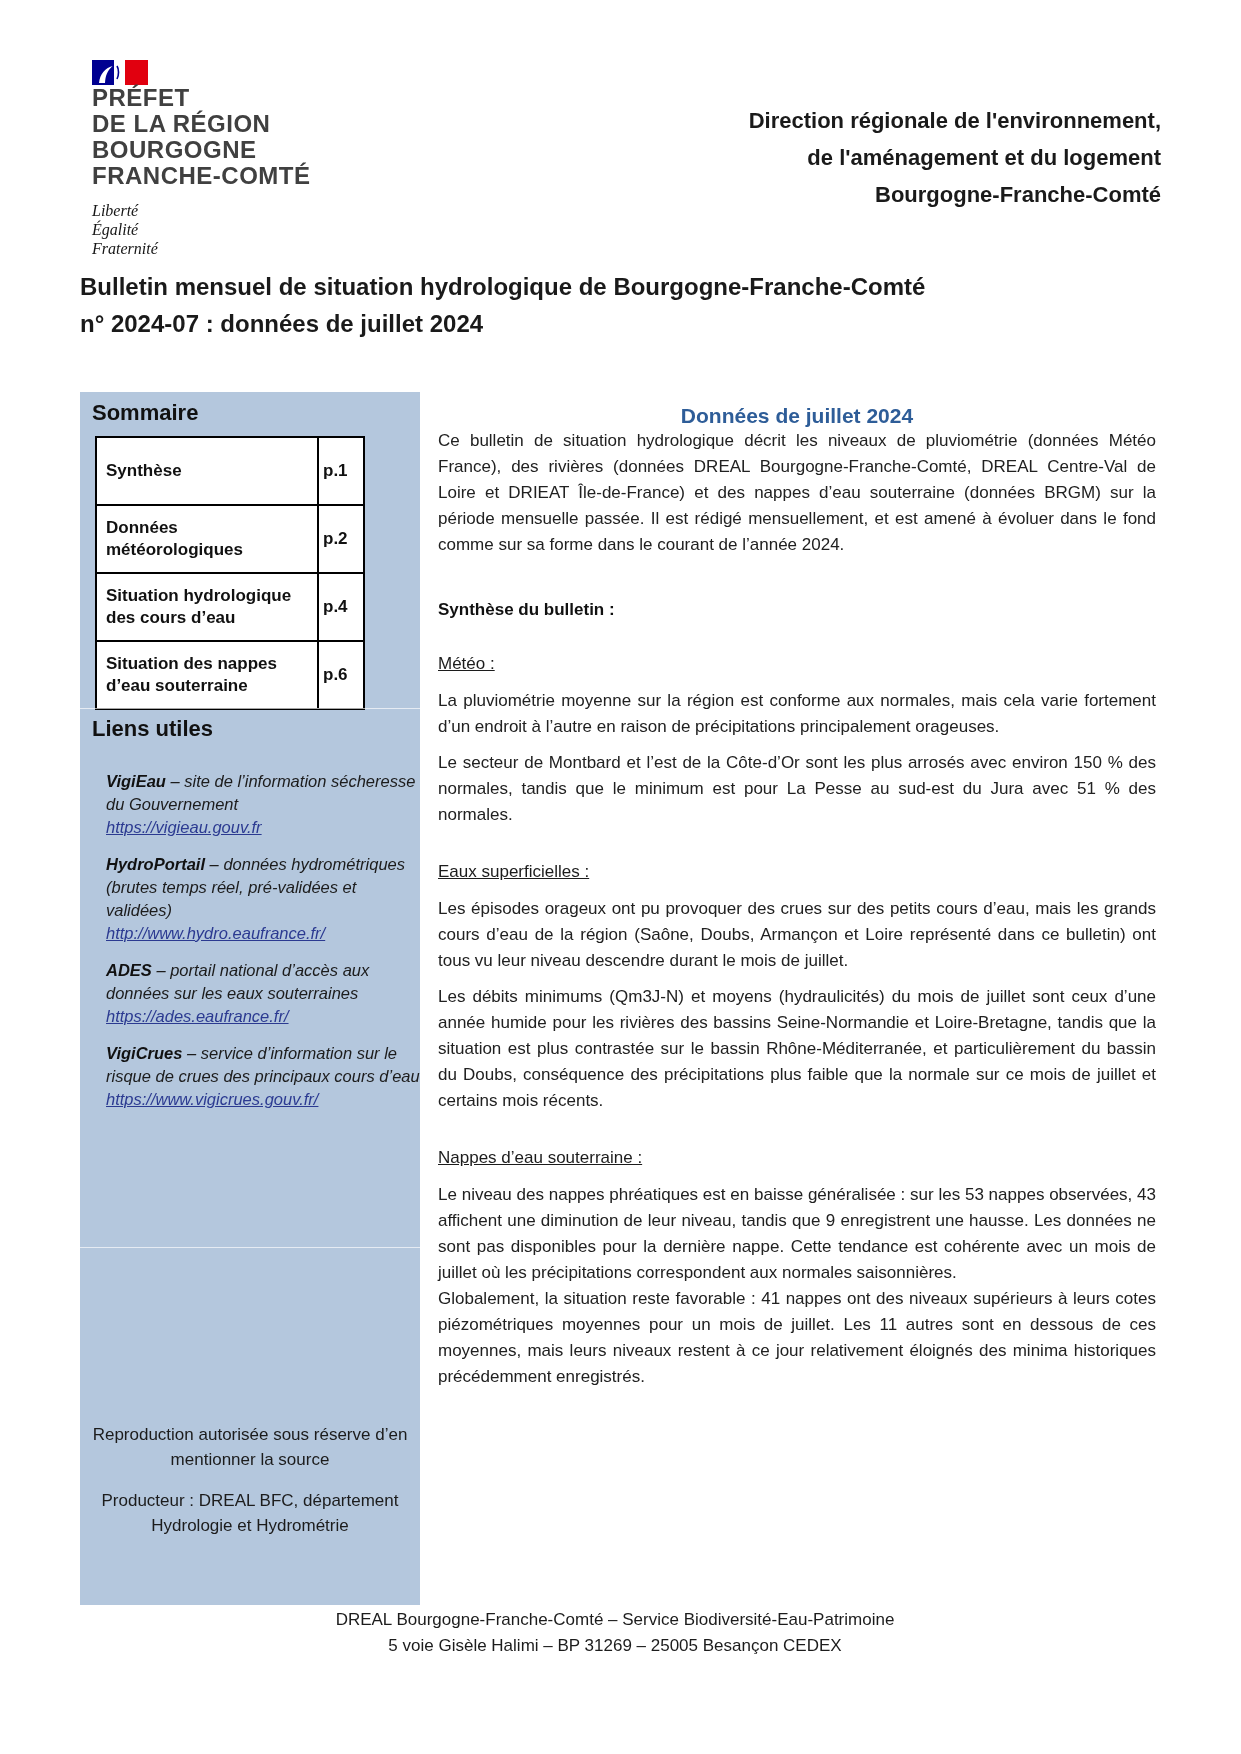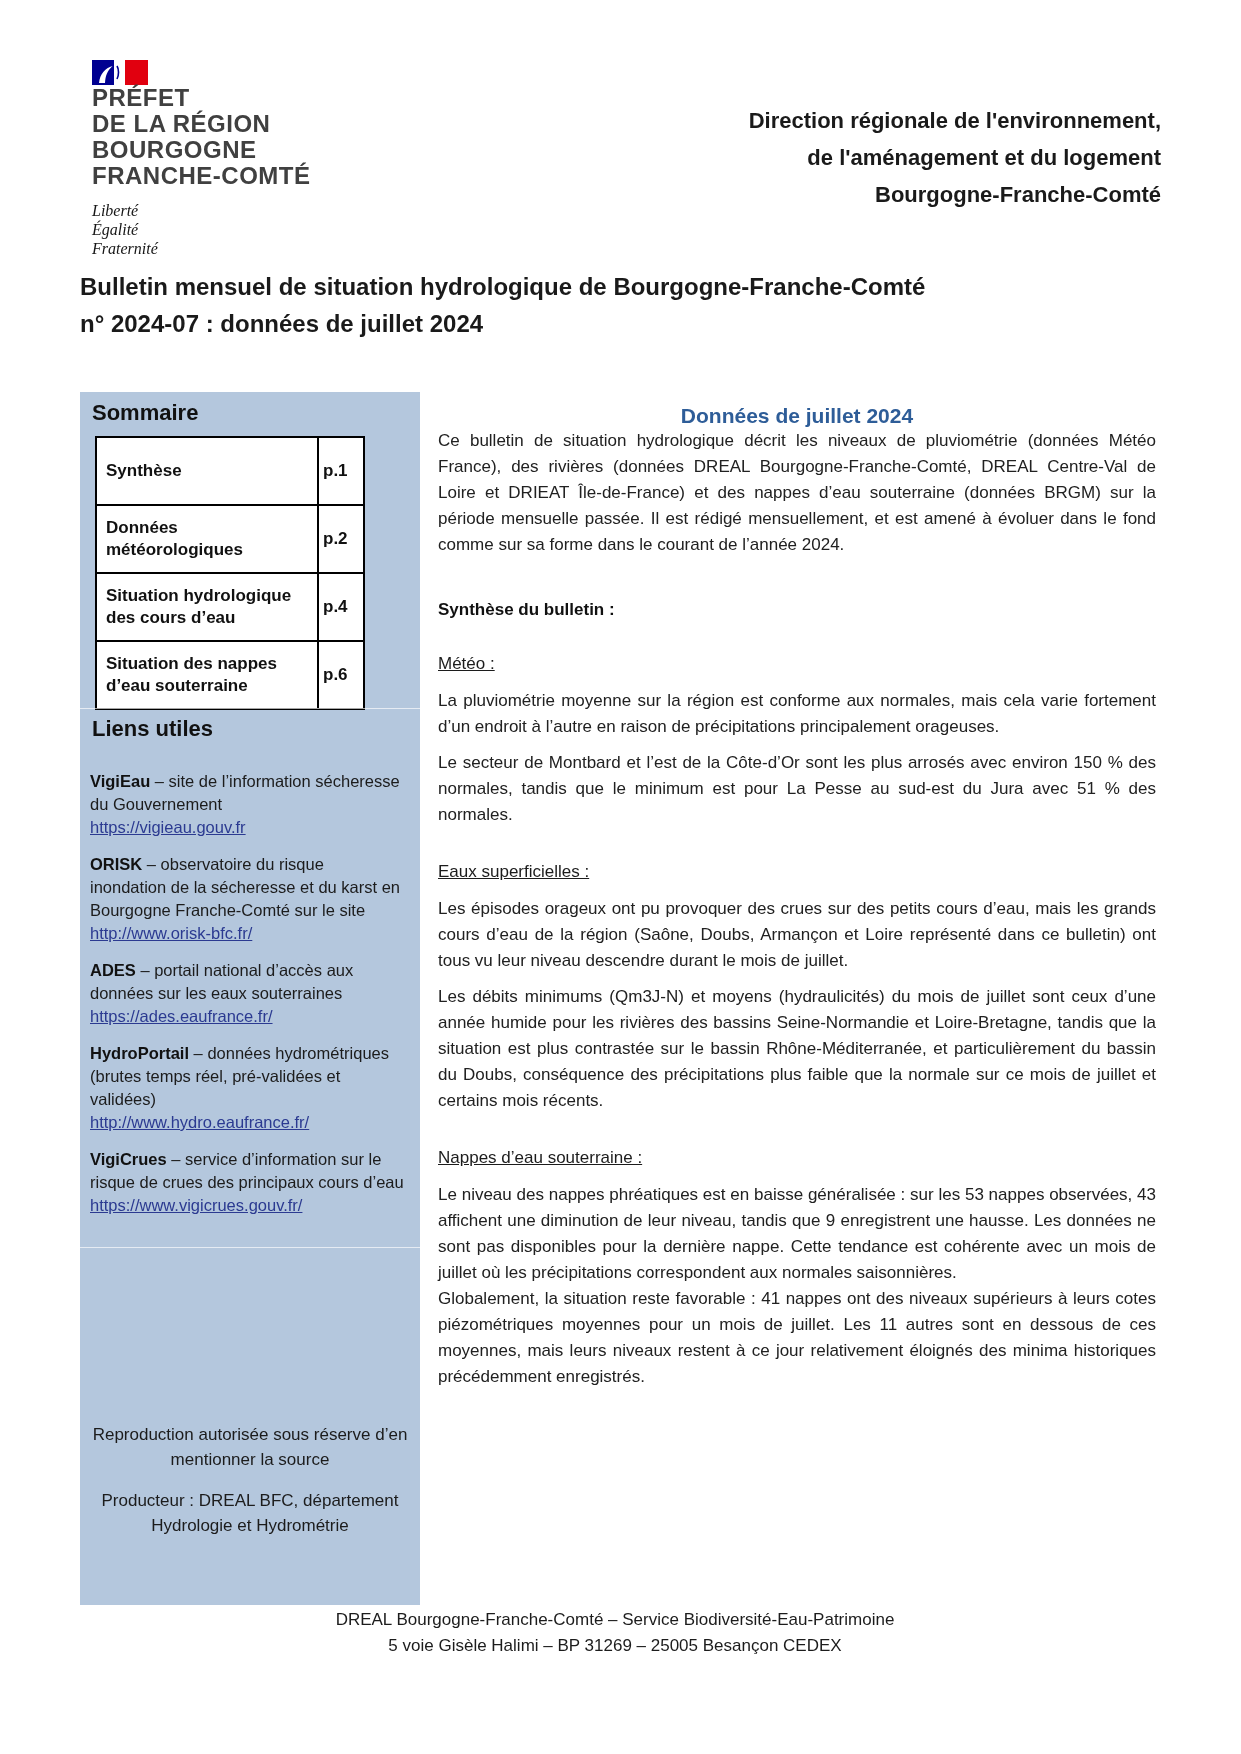--- a/index.html
+++ b/index.html
@@ -38,21 +38,21 @@
   .toc-table{
     position:absolute;left:15px;top:44px;width:270px;
     border-collapse:collapse;background:#ffffff;
   }
   .toc-table td{
     border:2px solid #000000;
     font-weight:bold;font-size:17px;line-height:22px;color:#111;
     padding:5px 9px;vertical-align:middle;
   }
   .toc-table td.pg{width:36px;text-align:left;padding:22px 4px;}
-  .links-wrap{position:absolute;left:10px;top:378px;width:314px;font-size:16.5px;line-height:23px;color:#1c1c1c;}
+  .links-wrap{position:absolute;left:26px;top:378px;width:314px;font-size:16.5px;line-height:23px;color:#1c1c1c;font-style:italic;}
   .link-block{margin-bottom:14px;}
   .link-block .lead{font-weight:bold;color:#111;}
   .link-block a{color:#2b3a91;text-decoration:underline;display:inline-block;}
   .sb-note{position:absolute;left:12px;width:316px;text-align:center;font-size:17px;line-height:25px;color:#1c1c1c;}
   .note-repro{top:1030px;}
   .note-prod{top:1096px;}
   
   .main{position:absolute;left:438px;top:396px;width:718px;}
   .main-heading{
     margin:8px 0 0 0;text-align:center;
@@ -135,30 +135,26 @@
 
     <div class="divider" style="top:316px"></div>
     <div class="sb-title liens-title">Liens utiles</div>
 
     <div class="links-wrap">
       <div class="link-block">
         <span class="lead">VigiEau</span><span> – site de l’information sécheresse du Gouvernement</span><br>
         <a>https://vigieau.gouv.fr</a>
       </div>
       <div class="link-block">
-        <span class="lead">ORISK</span><span> – observatoire du risque inondation de la sécheresse et du karst en Bourgogne Franche-Comté sur le site</span><br>
-        <a>http://www.orisk-bfc.fr/</a>
+        <span class="lead">HydroPortail</span><span> – données hydrométriques (brutes temps réel, pré-validées et validées)</span><br>
+        <a>http://www.hydro.eaufrance.fr/</a>
       </div>
       <div class="link-block">
         <span class="lead">ADES</span><span> – portail national d’accès aux données sur les eaux souterraines</span><br>
         <a>https://ades.eaufrance.fr/</a>
-      </div>
-      <div class="link-block">
-        <span class="lead">HydroPortail</span><span> – données hydrométriques (brutes temps réel, pré-validées et validées)</span><br>
-        <a>http://www.hydro.eaufrance.fr/</a>
       </div>
       <div class="link-block">
         <span class="lead">VigiCrues</span><span> – service d’information sur le risque de crues des principaux cours d’eau</span><br>
         <a>https://www.vigicrues.gouv.fr/</a>
       </div>
     </div>
 
     <div class="divider" style="top:855px"></div>
 
     <div class="sb-note note-repro">Reproduction autorisée sous réserve d’en mentionner la source</div>

